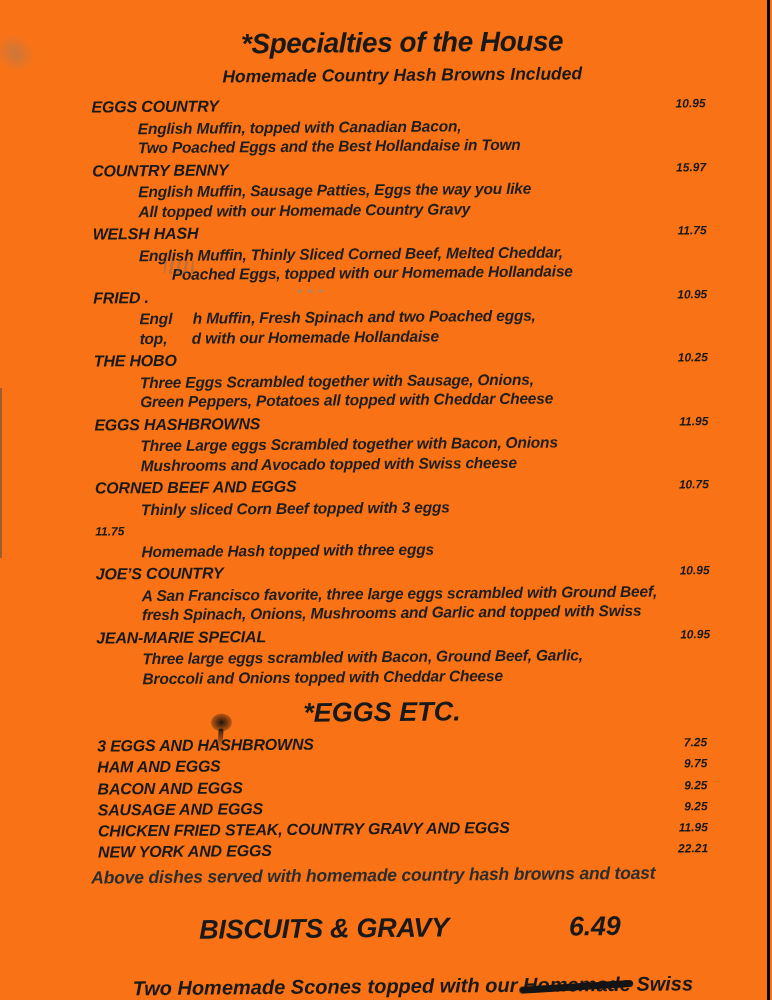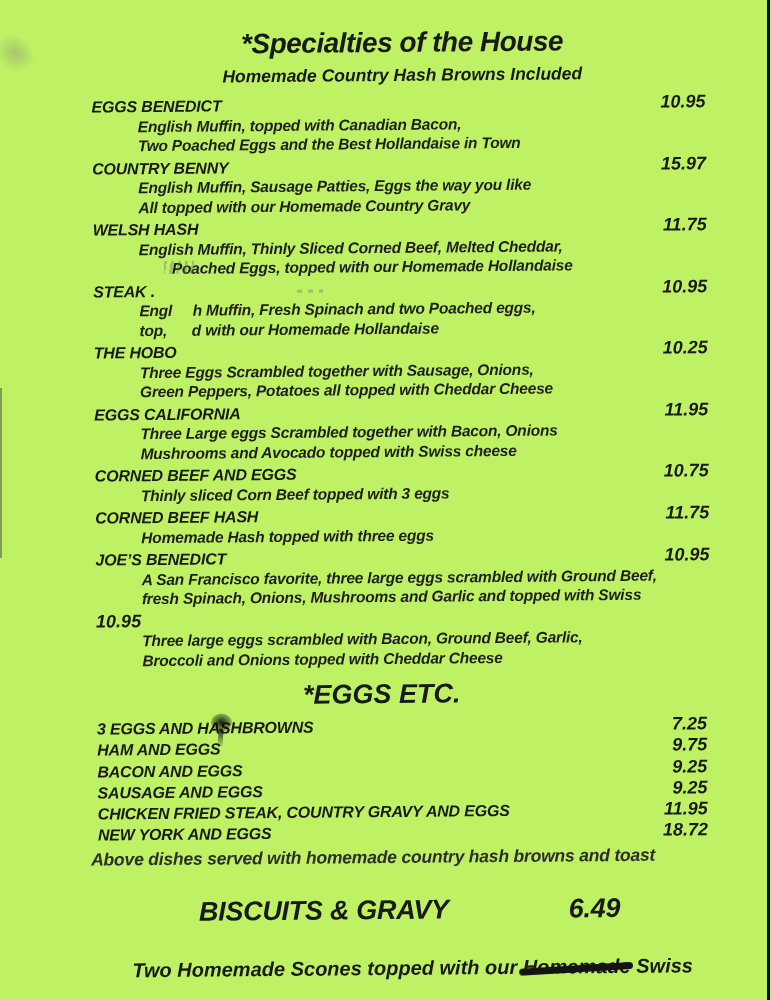--- a/index.html
+++ b/index.html
@@ -1,29 +1,29 @@
 <!DOCTYPE html>
 <html><head>
 <meta charset="utf-8">
 <style>
   html,body{margin:0;padding:0;background:#ffffff;}
   .page{
-    position:relative;width:772px;height:1000px;background:#bef264;overflow:hidden;
+    position:relative;width:772px;height:1000px;background:#f97316;overflow:hidden;
     font-family:"Liberation Sans",sans-serif;font-style:italic;font-weight:bold;color:#191919;
   }
   .content{position:absolute;left:0;top:0;right:0;bottom:0;padding-top:26px;transform:rotate(-0.5deg);transform-origin:50% 50%;}
 
   .title{margin:0;text-align:center;font-size:28px;line-height:34px;letter-spacing:-0.5px;transform:translateX(20px);}
   .subtitle{margin:4px 0 0;text-align:center;font-size:17.5px;line-height:22px;transform:translateX(20px);}
 
   .menu-list{margin-top:9px;}
   .item{margin-bottom:3px;}
   .row{display:flex;justify-content:space-between;align-items:baseline;padding-left:95px;padding-right:63px;font-size:16px;line-height:19.5px;}
   .nm{letter-spacing:-0.2px;white-space:pre;}
-  .pr{font-size:18px;}
+  .pr{font-size:12px;}
   .desc{padding-left:141px;padding-right:40px;font-size:15.5px;line-height:19.5px;letter-spacing:-0.2px;white-space:pre-wrap;color:#1e1e1e;}
 
   .eggs-title{margin:10px 0 0;text-align:center;font-size:27px;line-height:32px;transform:translateX(-6px);}
   .simple-list{margin-top:6px;}
   .srow{display:flex;justify-content:space-between;align-items:baseline;padding-left:95px;padding-right:67px;font-size:16px;line-height:20.3px;}
   .note{margin-top:2px;padding-left:88px;font-size:17.5px;line-height:22px;color:#2d2d2d;letter-spacing:-0.2px;}
 
   .biscuits{margin-top:26px;display:flex;justify-content:center;align-items:baseline;gap:120px;font-size:27px;line-height:33px;transform:translateX(20px);letter-spacing:-0.3px;}
   .scones{margin-top:5px;padding-left:95px;font-size:20px;line-height:24px;white-space:pre-wrap;}
   .smudged{position:relative;font-style:italic;}
@@ -49,21 +49,21 @@
 <div class="page">
   <div class="content">
 
     <h1 class="title">*Specialties of the House</h1>
     <h2 class="subtitle">Homemade Country Hash Browns Included</h2>
 
     <div class="menu-list">
 
       <div class="item">
         <div class="row">
-          <span class="nm">EGGS BENEDICT</span>
+          <span class="nm">EGGS COUNTRY</span>
           <span class="pr">10.95</span>
         </div>
         <div class="desc">English Muffin, topped with Canadian Bacon,</div>
         <div class="desc">Two Poached Eggs and the Best Hollandaise in Town</div>
       </div>
 
       <div class="item">
         <div class="row">
           <span class="nm">COUNTRY BENNY</span>
           <span class="pr">15.97</span>
@@ -76,72 +76,72 @@
         <div class="row">
           <span class="nm">WELSH HASH</span>
           <span class="pr">11.75</span>
         </div>
         <div class="desc">English Muffin, Thinly Sliced Corned Beef, Melted Cheddar,</div>
         <div class="desc">        Poached Eggs, topped with our Homemade Hollandaise</div>
       </div>
 
       <div class="item">
         <div class="row">
-          <span class="nm">STEAK .</span>
+          <span class="nm">FRIED .</span>
           <span class="pr">10.95</span>
         </div>
         <div class="desc">Engl     h Muffin, Fresh Spinach and two Poached eggs,</div>
         <div class="desc">top,      d with our Homemade Hollandaise</div>
       </div>
 
       <div class="item">
         <div class="row">
           <span class="nm">THE HOBO</span>
           <span class="pr">10.25</span>
         </div>
         <div class="desc">Three Eggs Scrambled together with Sausage, Onions,</div>
         <div class="desc">Green Peppers, Potatoes all topped with Cheddar Cheese</div>
       </div>
 
       <div class="item">
         <div class="row">
-          <span class="nm">EGGS CALIFORNIA</span>
+          <span class="nm">EGGS HASHBROWNS</span>
           <span class="pr">11.95</span>
         </div>
         <div class="desc">Three Large eggs Scrambled together with Bacon, Onions</div>
         <div class="desc">Mushrooms and Avocado topped with Swiss cheese</div>
       </div>
 
       <div class="item">
         <div class="row">
           <span class="nm">CORNED BEEF AND EGGS</span>
           <span class="pr">10.75</span>
         </div>
         <div class="desc">Thinly sliced Corn Beef topped with 3 eggs</div>
       </div>
 
       <div class="item">
         <div class="row">
-          <span class="nm">CORNED BEEF HASH</span>
           <span class="pr">11.75</span>
         </div>
         <div class="desc">Homemade Hash topped with three eggs</div>
       </div>
 
       <div class="item">
         <div class="row">
-          <span class="nm">JOE’S BENEDICT</span>
+          <span class="nm">JOE’S COUNTRY</span>
           <span class="pr">10.95</span>
         </div>
         <div class="desc">A San Francisco favorite, three large eggs scrambled with Ground Beef,</div>
         <div class="desc">fresh Spinach, Onions, Mushrooms and Garlic and topped with Swiss</div>
       </div>
 
       <div class="item">
         <div class="row">
+          <span class="nm">JEAN-MARIE SPECIAL</span>
           <span class="pr">10.95</span>
         </div>
         <div class="desc">Three large eggs scrambled with Bacon, Ground Beef, Garlic,</div>
         <div class="desc">Broccoli and Onions topped with Cheddar Cheese</div>
       </div>
 
     </div>
 
     <h1 class="eggs-title">*EGGS ETC.</h1>
 
@@ -161,21 +161,21 @@
       <div class="srow">
         <span class="nm">SAUSAGE AND EGGS</span>
         <span class="pr">9.25</span>
       </div>
       <div class="srow">
         <span class="nm">CHICKEN FRIED STEAK, COUNTRY GRAVY AND EGGS</span>
         <span class="pr">11.95</span>
       </div>
       <div class="srow">
         <span class="nm">NEW YORK AND EGGS</span>
-        <span class="pr">18.72</span>
+        <span class="pr">22.21</span>
       </div>
     </div>
 
     <div class="note">Above dishes served with homemade country hash browns and toast</div>
 
     <div class="biscuits">
       <span>BISCUITS &amp; GRAVY</span>
       <span>6.49</span>
     </div>
 

